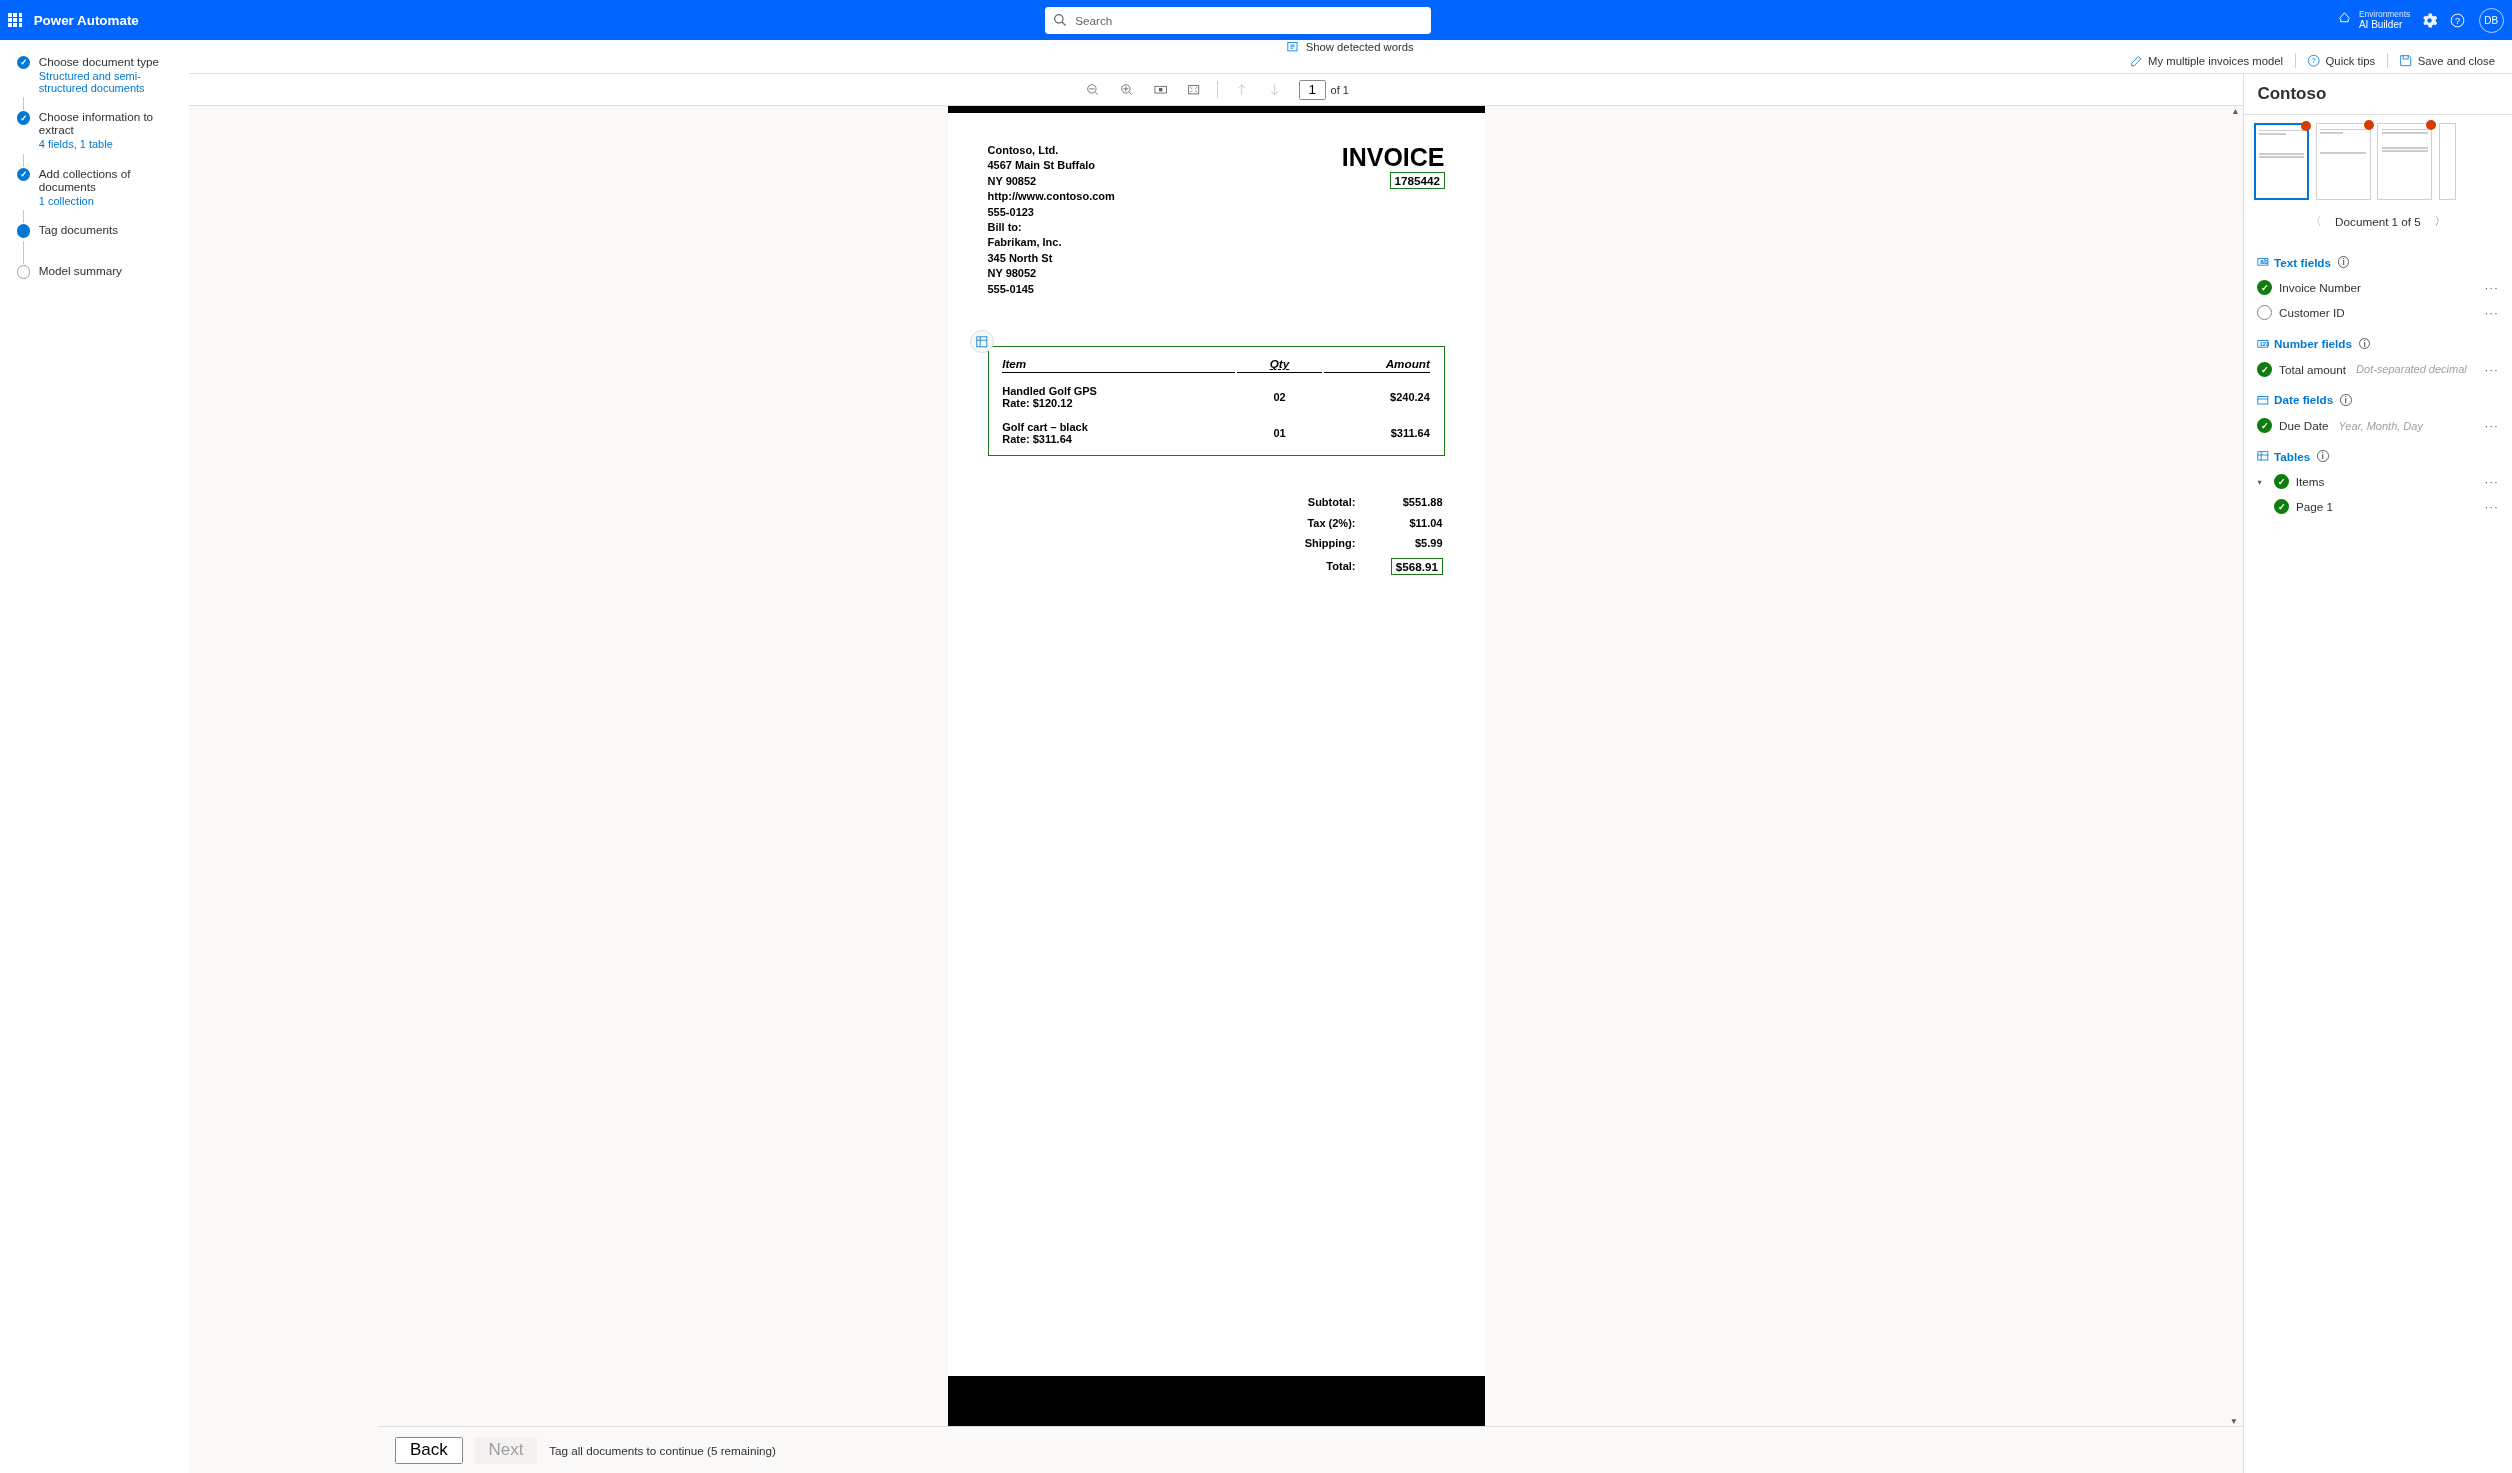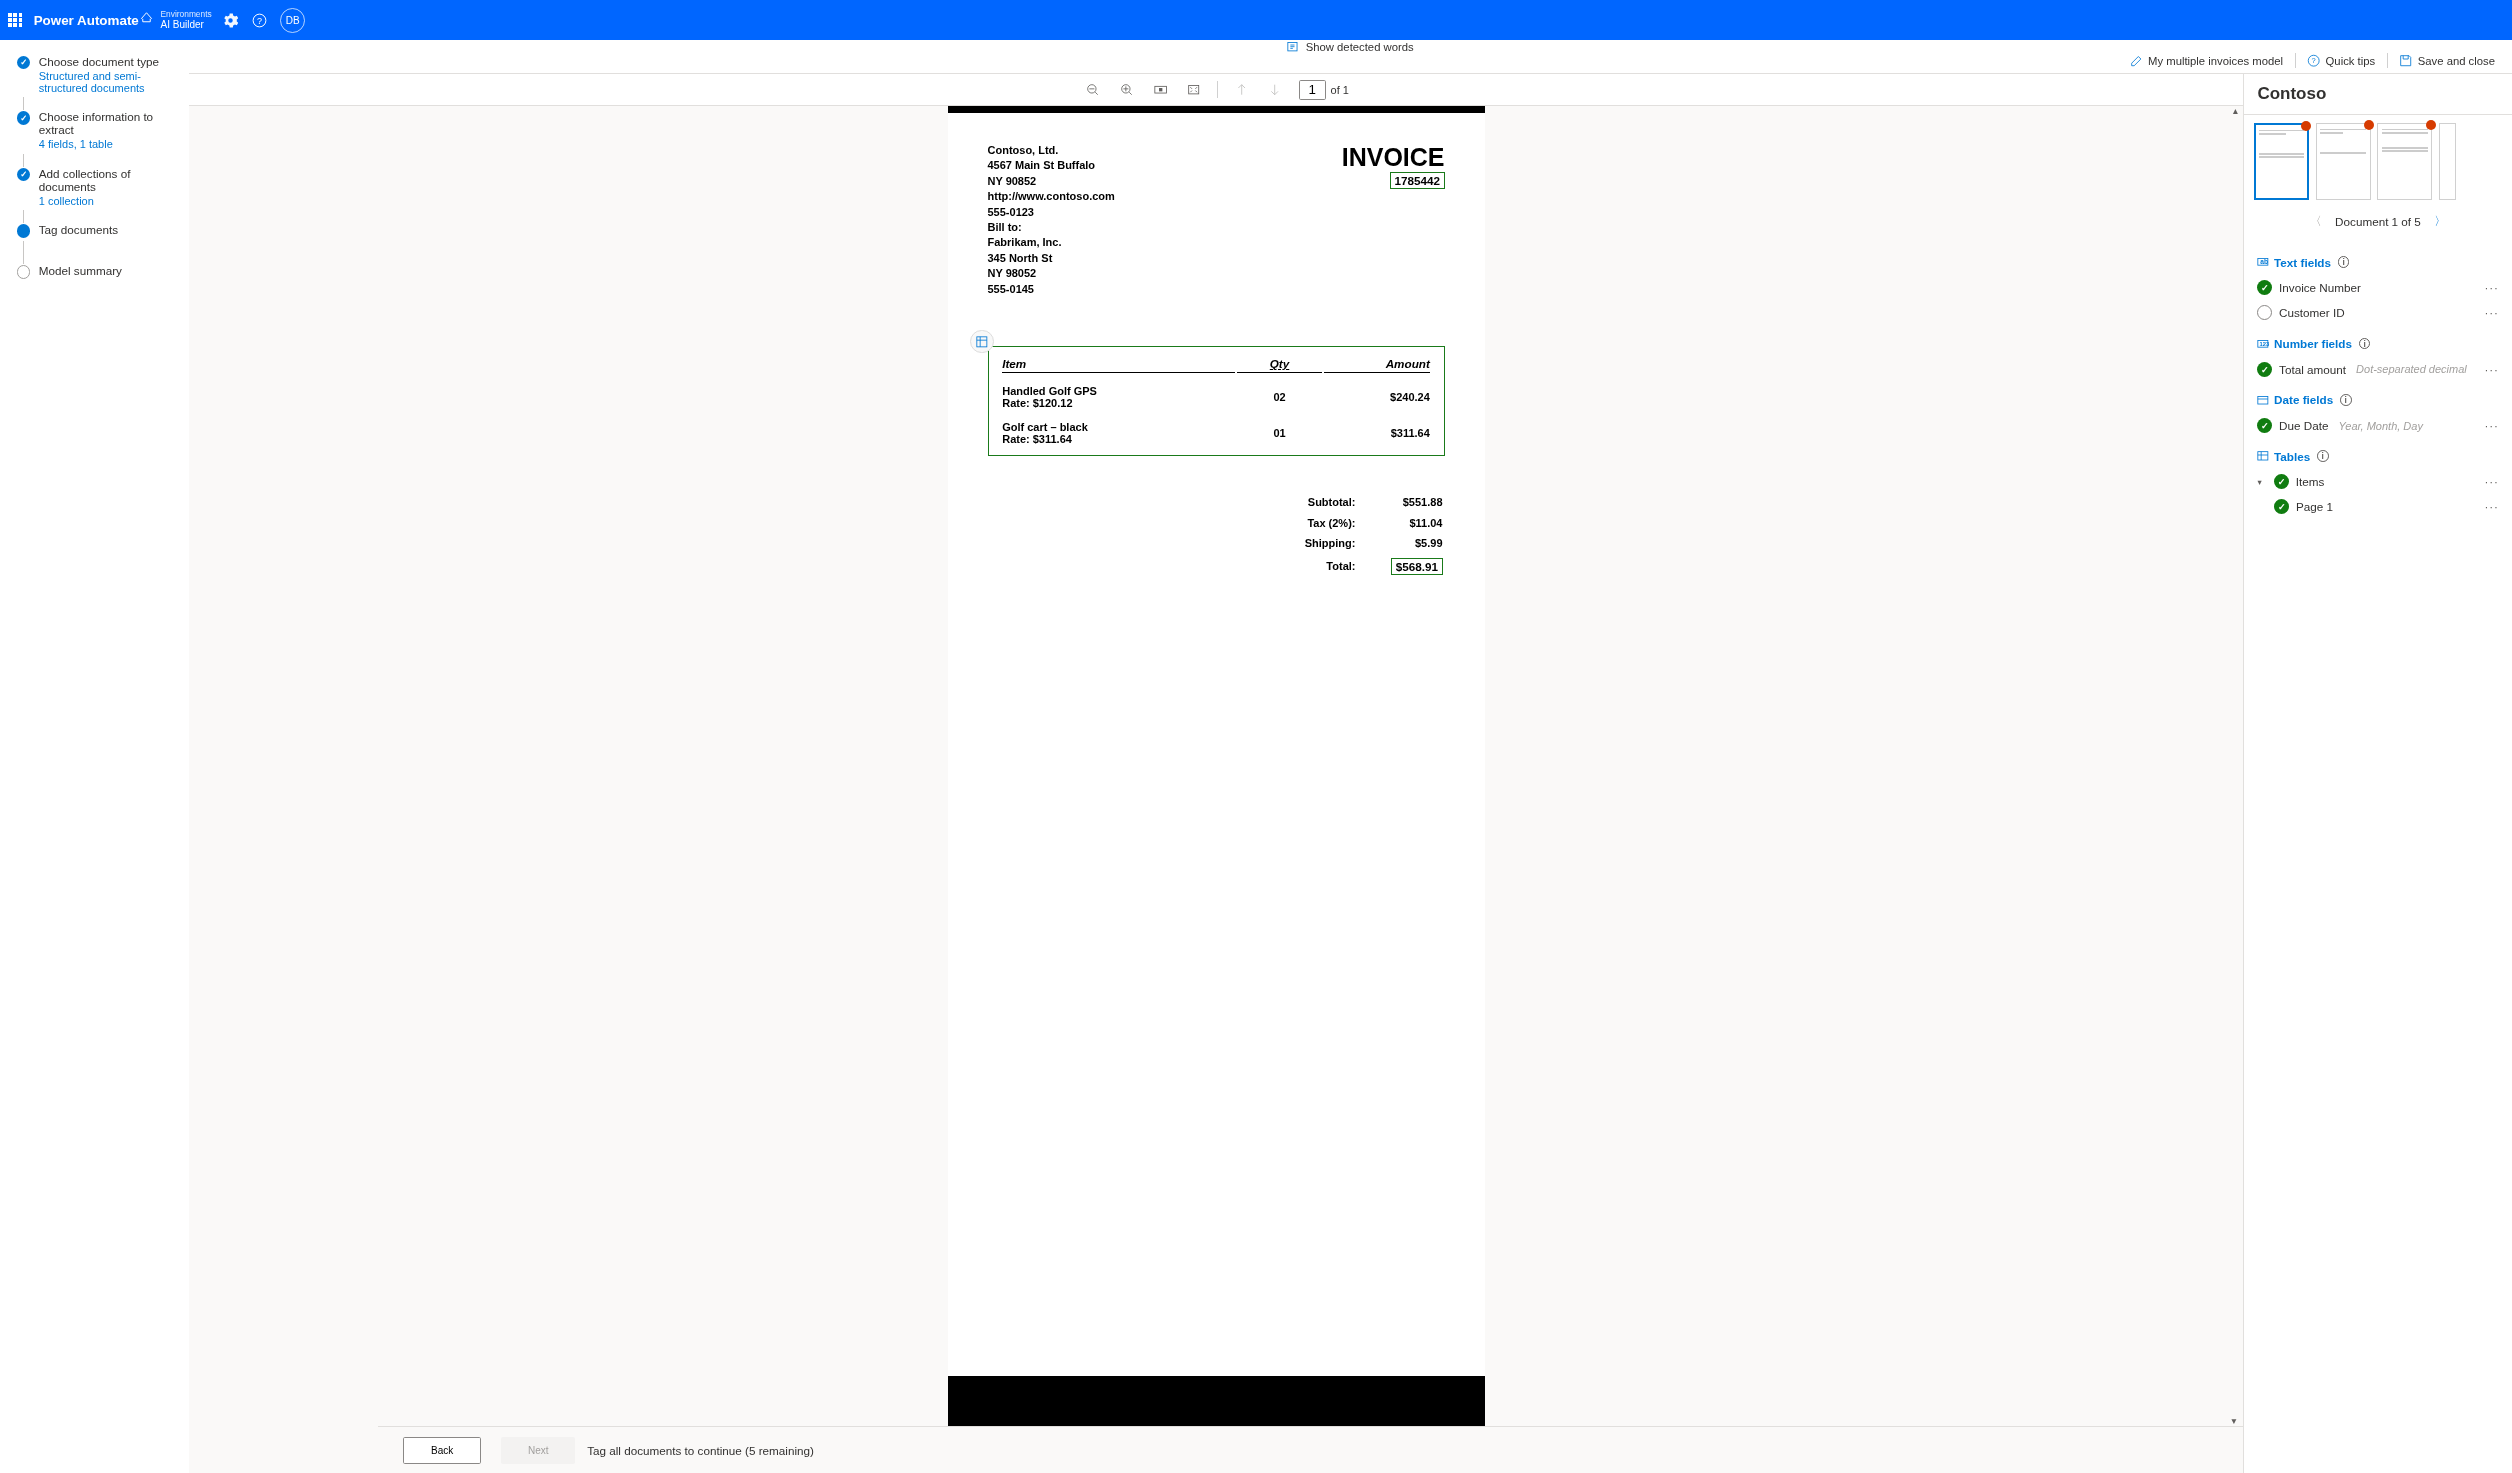--- a/index.html
+++ b/index.html
@@ -95,21 +95,21 @@
 .fcheck.ok::after{content:'✓';color:#fff;font-size:9.2px;font-weight:bold;}
 .fcheck.todo{border:1.3px solid #8a8886;border-radius:50%;}
 .flabel{font-size:11.7px;}
 .fhint{font-size:11px;color:#a19f9d;font-style:italic;margin-left:3.4px;}
 .fmore{margin-left:auto;color:#605e5c;cursor:pointer;letter-spacing:0.8px;}
 .frow.indent{padding-left:17px;}
 .caret{width:10px;font-size:8.4px;color:#605e5c;cursor:pointer;}
 
 
 .footer{height:47px;border-top:0.8px solid #e1dfdd;display:flex;align-items:center;padding:0 17px;gap:11.7px;margin-left:189px;}
-.btn{height:27px;padding:0 27px;border-radius:1.7px;font-size:10px;cursor:pointer;margin-left:8px;}
+.btn{height:27px;padding:0 14px;border-radius:1.7px;font-size:17px;cursor:pointer;}
 .btn.secondary{background:#fff;border:0.8px solid #8a8886;}
 .btn.primary-disabled{background:#f3f2f1;border:none;color:#a19f9d;cursor:default;}
 .footer .hint{font-size:11.7px;color:#323130;}
 </style>
 </head>
 <body>
 
 <div class="app">
 
   <div class="topbar">
@@ -118,20 +118,29 @@
         <span></span>
         <span></span>
         <span></span>
         <span></span>
         <span></span>
         <span></span>
         <span></span>
         <span></span>
     </div>
     <div class="brand">Power Automate</div>
+    <div class="searchwrap">
+      <div class="search">
+        <svg viewBox="0 0 16 16">
+            <circle cx="7" cy="7" r="5" fill="none" stroke="#666" stroke-width="1.5"></circle>
+            <line x1="11" y1="11" x2="15" y2="15" stroke="#666" stroke-width="1.5"></line>
+          </svg>
+        <span>Search</span>
+      </div>
+    </div>
     <div class="envblock">
       <svg class="envicon" viewBox="0 0 20 20">
           <path fill="none" stroke="#fff" stroke-width="1.3" d="M3 13 L10 5 L17 13 M5 13 V17 H15 V13"></path>
         </svg>
       <div>
         <div class="envlabel">Environments</div>
         <div>AI Builder</div>
       </div>
     </div>
     <div class="topicons">

